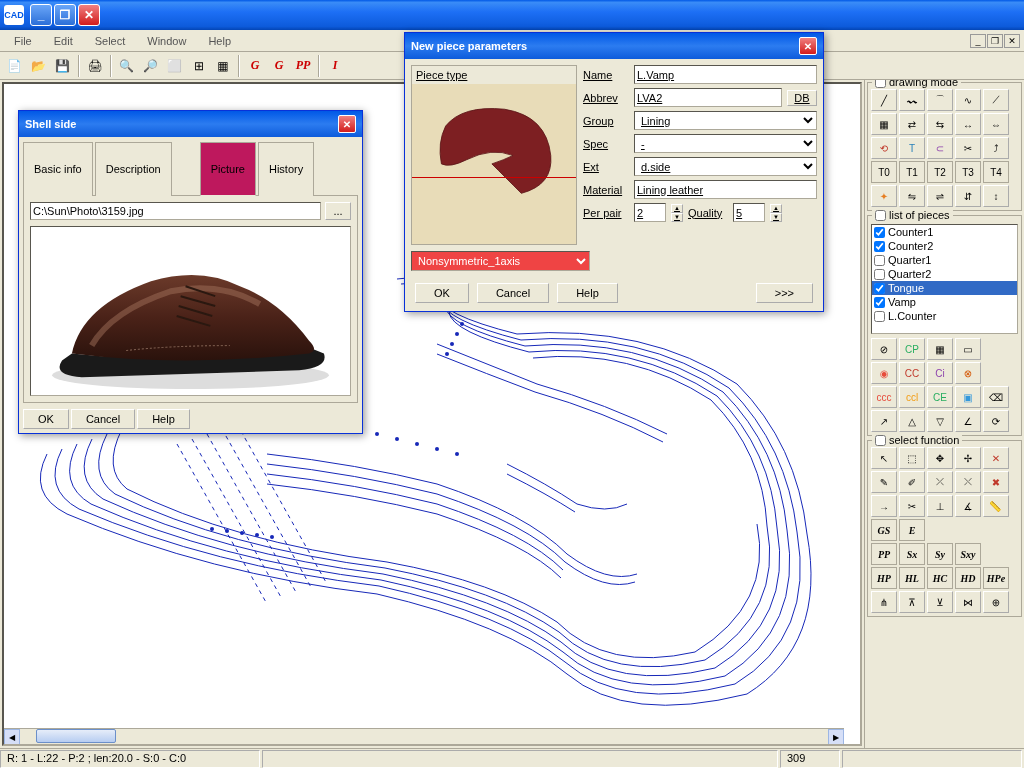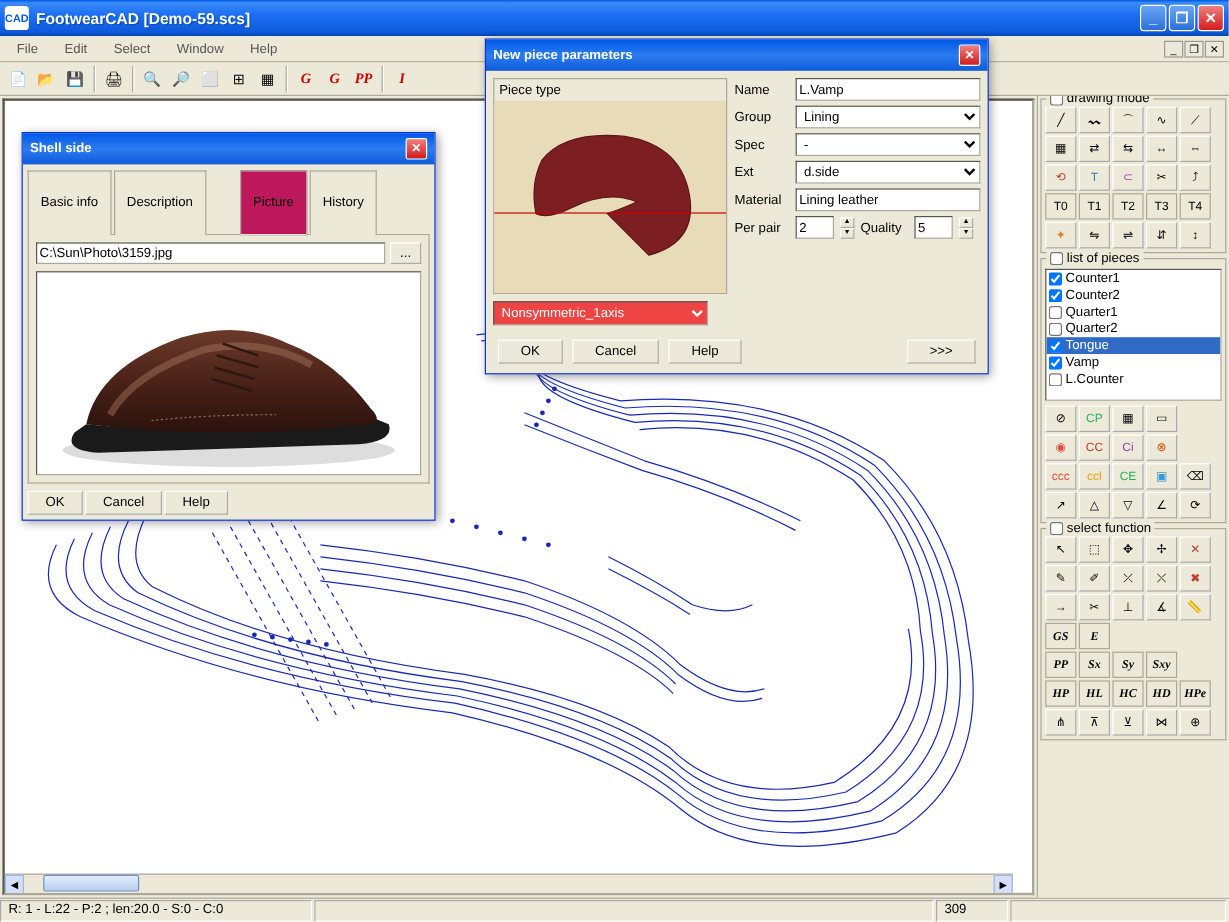--- a/index.html
+++ b/index.html
@@ -66,21 +66,21 @@
 #shell-info .photo { width: 100%; height: 170px; background: #fff; border: 1px inset #aca899; position: relative; overflow: hidden; }
 #shell-info .btns { display: flex; justify-content: flex-start; gap: 2px; padding: 6px 4px 4px; }
 #shell-info .btns button { padding: 3px 14px; border: 1px outset #fff; background: #ece9d8; cursor: pointer; }
 
 
 .shoe-photo { position: absolute; inset: 0; }
 .shoe-photo svg { width: 100%; height: 100%; }
 
 
 #new-piece { left: 404px; top: 32px; width: 420px; }
-#new-piece .body { display: flex; padding: 6px; gap: 6px; }
+#new-piece .body { display: flex; padding: 6px; gap: 6px; text-decoration: underline; }
 #new-piece .preview { border: 1px solid #aca899; width: 195px; }
 #new-piece .preview .plabel { padding: 3px 4px; }
 #new-piece .preview .pcanvas { width: 100%; height: 160px; background: #e8dcb8; position: relative; }
 #new-piece .preview .pcanvas .hline { position: absolute; top: 58%; left: 0; right: 0; height: 1px; background: #c00; }
 #new-piece .fields { flex: 1; display: flex; flex-direction: column; gap: 4px; }
 #new-piece .frow { display: flex; align-items: center; gap: 5px; }
 #new-piece .frow label { width: 46px; }
 #new-piece .frow input, #new-piece .frow select { flex: 1; border: 1px inset #aca899; padding: 1px 2px; background: #fff; height: 19px; }
 #new-piece .frow .dbbtn { width: 30px; border: 1px outset #fff; background: #ece9d8; cursor: pointer; padding: 1px; }
 #new-piece .frow .num { width: 32px; flex: none; }
@@ -99,21 +99,20 @@
 .statusbar { height: 20px; background: #ece9d8; border-top: 1px solid #aca899; display: flex; align-items: center; }
 .statusbar .cell { border: 1px inset #fff; padding: 1px 6px; height: 18px; margin-right: 2px; }
 .statusbar .cell.wide { width: 260px; }
 .statusbar .cell.narrow { width: 60px; }
 </style>
 </head>
 <body>
 
 <div class="titlebar">
   <div class="icon">CAD</div>
-  <div class="title">FootwearCAD  [Demo-59.scs]</div>
   <div class="winbtns">
     <div class="winbtn min">_</div>
     <div class="winbtn max">❐</div>
     <div class="winbtn close">✕</div>
   </div>
 </div>
 
 <div class="menubar">
   <div class="mitem">File</div>
   <div class="mitem">Edit</div>
@@ -437,20 +436,25 @@
         </svg>
         <div class="hline"></div>
       </div>
     </div>
     <div class="fields">
       <div class="frow">
           <label>Name</label>
           <input value="L.Vamp" style="">
         </div>
       <div class="frow">
+          <label>Abbrev</label>
+          <input value="LVA2" style="">
+          <button class="dbbtn">DB</button>
+        </div>
+      <div class="frow">
           <label>Group</label>
           <select><option>Lining</option></select>
         </div>
       <div class="frow">
           <label>Spec</label>
           <select><option>-</option></select>
         </div>
       <div class="frow">
           <label>Ext</label>
           <select><option>d.side</option></select>

